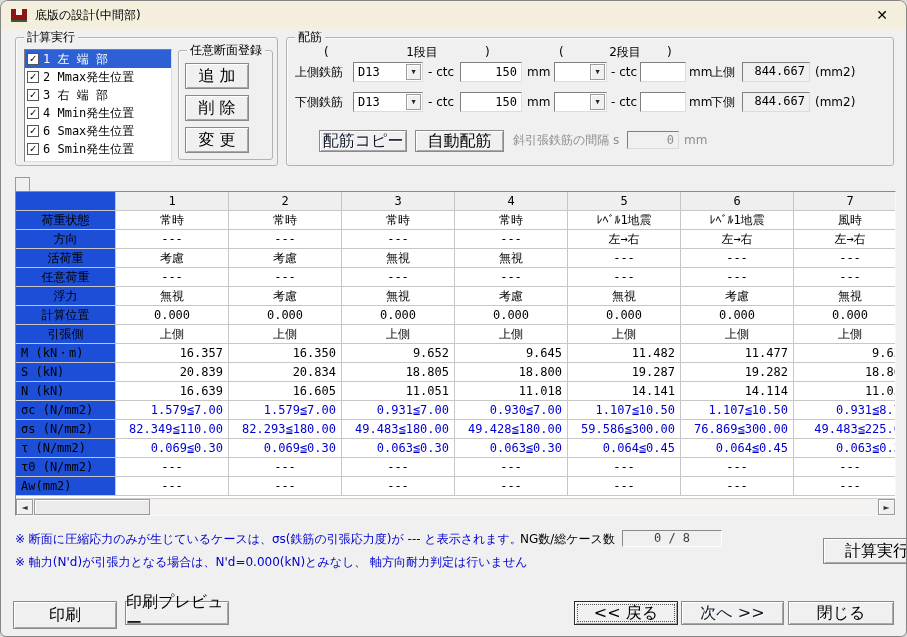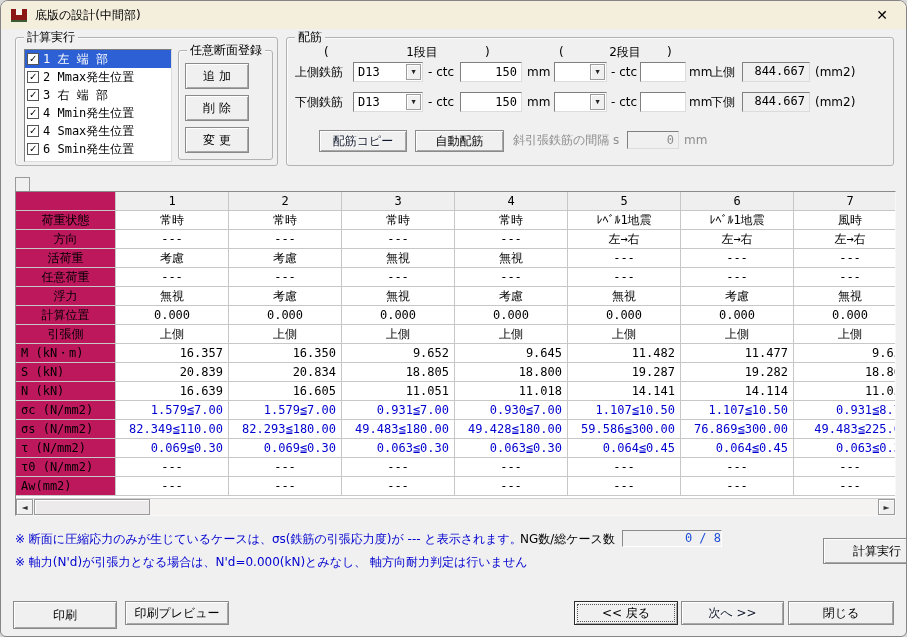--- a/index.html
+++ b/index.html
@@ -12,21 +12,21 @@
   .titlebar .title{margin-left:8px;font-size:12px;}
   .close-x{position:absolute;right:14px;top:4px;width:20px;height:20px;text-align:center;
            line-height:20px;font-size:14px;cursor:default;}
   
   .gb{position:absolute;border:1px solid #b2b2b2;border-radius:3px;
       box-shadow:inset 1px 1px 0 rgba(255,255,255,.8);}
   .gb>.gb-label{position:absolute;top:-8px;left:8px;background:#f0f0f0;padding:0 3px;font-size:12px;line-height:14px;}
   
   .btn{position:absolute;background:#f0f0f0;border:1px solid #8a8a8a;
        box-shadow:inset 1px 1px 0 #ffffff, inset -1px -1px 0 #a8a8a8;
-       display:flex;align-items:center;justify-content:center;font-size:12px;cursor:default;}
+       display:flex;align-items:center;justify-content:center;font-size:16px;cursor:default;}
   .btn.disabled{color:#0f172a;text-shadow:1px 1px 0 #fff;}
   .btn.focused{border:1px solid #2a2a2a;outline:1px dotted #555;outline-offset:-4px;}
   
   .inp{position:absolute;background:#fff;border:1px solid;border-color:#7f7f7f #dcdcdc #dcdcdc #7f7f7f;
        font-family:"DejaVu Sans Mono","Liberation Mono",monospace;font-size:12px;padding:1px 4px;}
   .inp.ro{background:#f0f0f0;}
   .inp.num{text-align:right;}
   input.inp{outline:none;}
   .lbl{position:absolute;white-space:nowrap;font-size:12px;line-height:15px;}
   .lbl.gray{color:#8d8d8d;}
@@ -46,37 +46,37 @@
       font-size:11px;line-height:10px;text-align:center;color:#000;}
   
   .tblwrap{position:absolute;left:14px;top:190px;width:881px;height:325px;
            border:1px solid;border-color:#8a8a8a #f8f8f8 #f8f8f8 #8a8a8a;background:#fff;overflow:hidden;}
   .tgrid{position:absolute;left:0;top:0;width:892px;}
   .trow{display:flex;height:19px;}
   .tcell{border-right:1px solid #c7c7c7;border-bottom:1px solid #c7c7c7;height:19px;
          font-family:"DejaVu Sans Mono","Liberation Mono",monospace;font-size:12px;line-height:18px;
          overflow:hidden;white-space:nowrap;background:#fff;}
   .tcell.hd{background:#efefef;text-align:center;}
-  .tcell.lab{width:100px;flex:0 0 100px;background:#be185d;}
+  .tcell.lab{width:100px;flex:0 0 100px;background:#1d4ed8;}
   .tcell.lab.c{text-align:center;}
   .tcell.lab.l{text-align:left;padding-left:5px;}
   .tcell.v{width:113px;flex:0 0 113px;}
   .tcell.v.c{text-align:center;}
   .tcell.v.r{text-align:right;padding-right:5px;}
   .tcell.blue{color:#0000d0;}
   
   .hscroll{position:absolute;left:0;bottom:0;width:879px;height:17px;background:#f4f3f2;border-top:1px solid #d0d0d0;}
   .sbtn{position:absolute;top:0;width:17px;height:16px;background:#f0f0f0;border:1px solid #9a9a9a;
         box-shadow:inset 1px 1px 0 #fff;display:flex;align-items:center;justify-content:center;font-size:8px;color:#333;}
   .sthumb{position:absolute;left:18px;top:0;width:116px;height:16px;background:#eceaea;border:1px solid #9a9a9a;
           box-shadow:inset 1px 1px 0 #fff;}
   .corner-tab{position:absolute;left:14px;top:176px;width:15px;height:14px;background:#f0f0f0;
               border:1px solid #9a9a9a;border-bottom:none;}
   .notefield{position:absolute;border:1px solid;border-color:#8a8a8a #ffffff #ffffff #8a8a8a;
-             text-align:right;font-family:"DejaVu Sans Mono","Liberation Mono",monospace;color:#1d4ed8;}
+             text-align:center;font-family:"DejaVu Sans Mono","Liberation Mono",monospace;color:#404040;}
 </style>
 </head>
 <body>
 
 <div class="window">
 
   <div class="titlebar">
     <span style="display:inline-block;width:16px;height:14px;position:relative;">
       <svg width="16" height="14" viewBox="0 0 16 14">
         <rect x="0" y="1" width="16" height="11" fill="#8a1713"></rect>
@@ -102,21 +102,21 @@
         <div class="litem">
           <span class="cb">✓</span>
           <span>3 右 端 部</span>
         </div>
         <div class="litem">
           <span class="cb">✓</span>
           <span>4 Mmin発生位置</span>
         </div>
         <div class="litem">
           <span class="cb">✓</span>
-          <span>4 Smax発生位置</span>
+          <span>6 Smax発生位置</span>
         </div>
         <div class="litem">
           <span class="cb">✓</span>
           <span>6 Smin発生位置</span>
         </div>
       </div>
     <div class="gb" style="left:162px;top:12px;width:95px;height:110px;">
       <span class="gb-label">任意断面登録</span>
       <div class="btn" style="left:6px;top:12px;width:64px;height:26px;">追 加</div>
       <div class="btn" style="left:6px;top:44px;width:64px;height:26px;">削 除</div>

